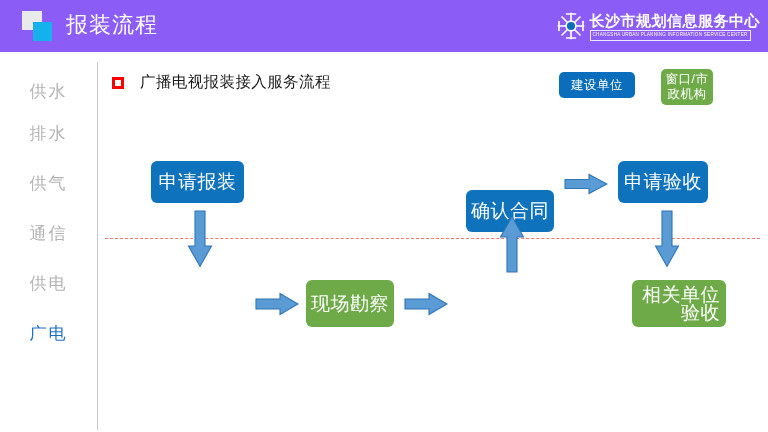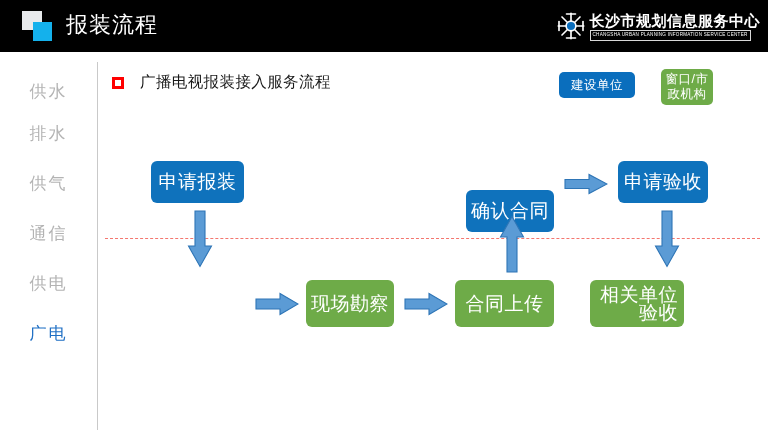--- a/index.html
+++ b/index.html
@@ -13,21 +13,21 @@
     font-family: "Liberation Sans", "DejaVu Sans", sans-serif;
     overflow: hidden;
     position: relative;
   }
 
   
   #header {
     position: absolute;
     left: 0; top: 0;
     width: 768px; height: 52px;
-    background: #000000;
+    background: #8b5cf6;
   }
   #header-logo {
     position: absolute;
     left: 22px; top: 11px;
     width: 32px; height: 30px;
   }
   #header-logo .sq-gray {
     position: absolute;
     left: 0; top: 0;
     width: 20px; height: 19px;
@@ -186,21 +186,21 @@
   }
   .node.blue  { background: #0f72bc; }
   .node.green { background: #6eab48; }
 
   #node-apply        { left: 53px;  top: 109px; width: 93px; height: 42px; }
   #node-confirm      { left: 368px; top: 109px; width: 88px; height: 42px; margin-top: 29px; }
   #node-acceptance   { left: 520px; top: 109px; width: 90px; height: 42px; }
   #node-receive      { left: 53px;  top: 228px; width: 93px; height: 47px; }
   #node-survey       { left: 208px; top: 228px; width: 88px; height: 47px; }
   #node-contract     { left: 357px; top: 228px; width: 99px; height: 47px; }
-  #node-unit-accept  { left: 492px; top: 228px; width: 94px; height: 47px; padding: 0 6px; box-sizing: border-box; }
+  #node-unit-accept  { left: 534px; top: 228px; width: 94px; height: 47px; padding: 0 6px; box-sizing: border-box; }
 
   
   .arrow { position: absolute; }
   .arrow svg { display: block; }
 
   #arrow-h1 { left: 157px; top: 240px; }
   #arrow-h2 { left: 306px; top: 240px; }
   #arrow-h3 { left: 466px; top: 121px; }
   #arrow-v-down1 { left: 89px;  top: 158px; }
   #arrow-v-up1   { left: 401px; top: 163px; }
@@ -259,21 +259,20 @@
   <div class="legend-box" id="legend-blue">建设单位</div>
   <div class="legend-box" id="legend-green">窗口/市政机构</div>
 
   <div id="dashed-line"></div>
 
   <div class="node blue" id="node-apply">申请报装</div>
   <div class="node blue" id="node-confirm">确认合同</div>
   <div class="node blue" id="node-acceptance">申请验收</div>
 
   <div class="node green" id="node-survey">现场勘察</div>
-  <div class="node green" id="node-contract">合同上传</div>
   <div class="node green" id="node-unit-accept">相关单位验收</div>
 
   <div class="arrow" id="arrow-h1">
     <svg width="44" height="24" viewBox="0 0 44 24">
       <polygon points="1,7 25,7 25,1.5 43,12 25,22.5 25,17 1,17" fill="#5b9bd5" stroke="#2e75b6" stroke-width="1.1"></polygon>
     </svg>
   </div>
   <div class="arrow" id="arrow-h2">
     <svg width="44" height="24" viewBox="0 0 44 24">
       <polygon points="1,7 25,7 25,1.5 43,12 25,22.5 25,17 1,17" fill="#5b9bd5" stroke="#2e75b6" stroke-width="1.1"></polygon>

